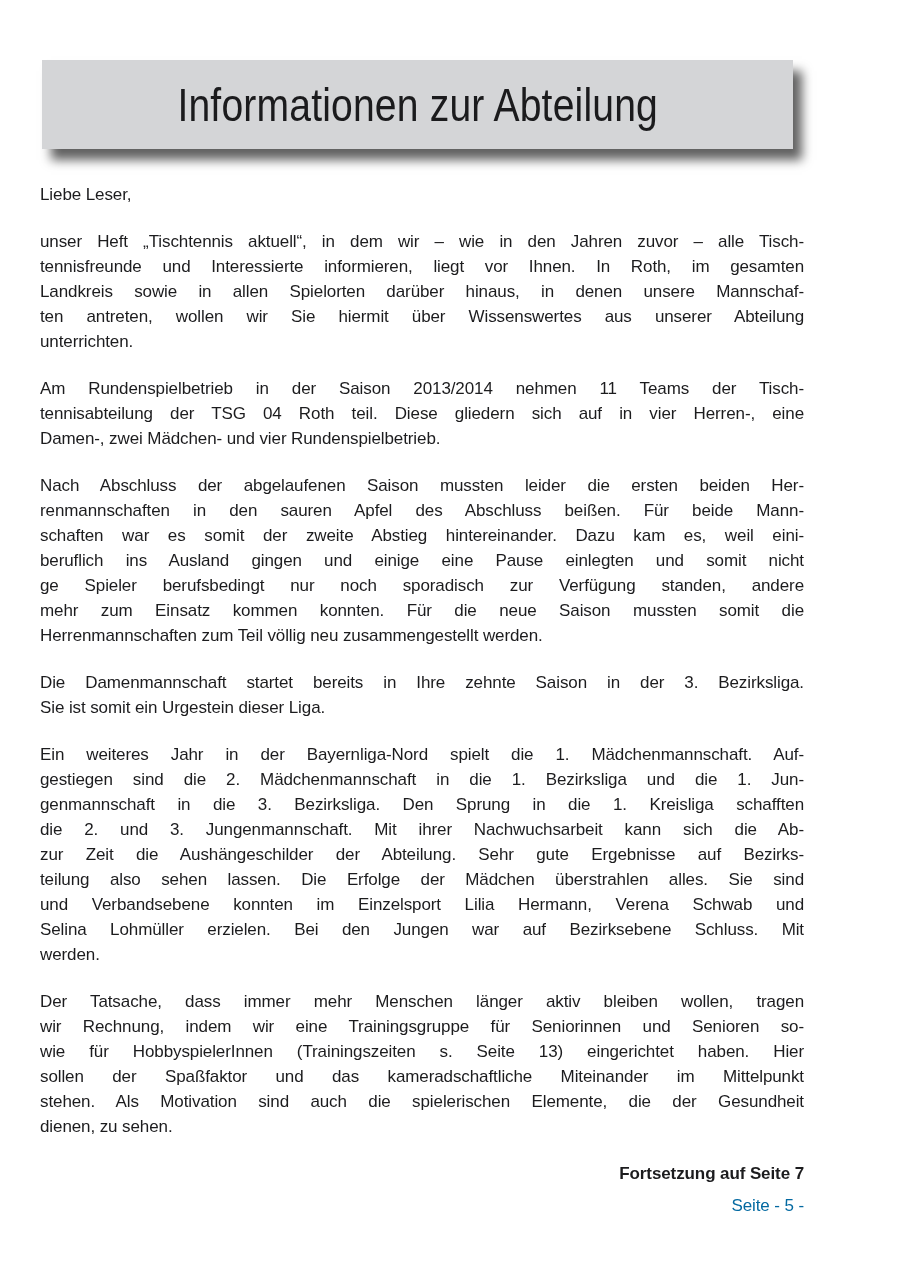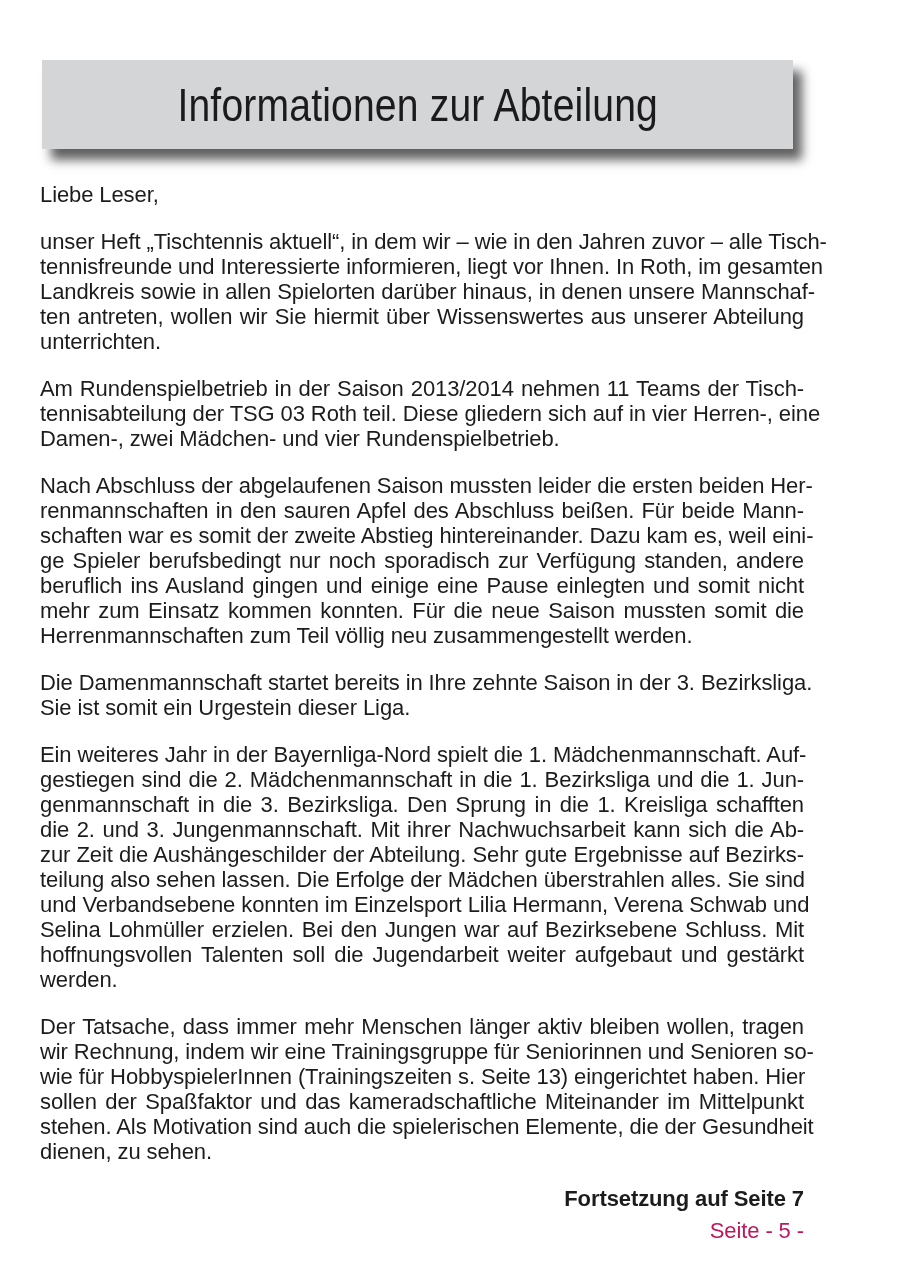--- a/index.html
+++ b/index.html
@@ -40,21 +40,21 @@
     transform: scaleX(0.85);
     transform-origin: 50% 50%;
     letter-spacing: 0.2px;
   }
   
   .article {
     position: absolute;
     left: 40px;
     top: 182px;
     width: 764px;
-    font-size: 22px;
+    font-size: 17px;
     line-height: 25px;
     color: #1c1c1e;
     letter-spacing: -0.1px;
   }
   .para {
     margin: 0 0 22px 0;
     padding: 0;
   }
   .ln {
     text-align: justify;
@@ -70,21 +70,21 @@
     margin-top: 5px;
     text-align: center;
     text-align-last: right;
     font-weight: bold;
     color: #1c1c1e;
   }
   .page-number {
     margin-top: 7px;
     text-align: right;
     text-align-last: right;
-    color: #be185d;
+    color: #0369a1;
   }
 </style>
 </head>
 <body>
 
 <div class="page">
 
   <div class="header-banner">
     <span class="title">Informationen zur Abteilung</span>
   </div>
@@ -98,49 +98,48 @@
     <div class="para">
       <div class="ln">unser Heft „Tischtennis aktuell“, in dem wir – wie in den Jahren zuvor – alle Tisch-</div>
       <div class="ln">tennisfreunde und Interessierte informieren, liegt vor Ihnen. In Roth, im gesamten</div>
       <div class="ln">Landkreis sowie in allen Spielorten darüber hinaus, in denen unsere Mannschaf-</div>
       <div class="ln">ten antreten, wollen wir Sie hiermit über Wissenswertes aus unserer Abteilung</div>
       <div class="ln last">unterrichten.</div>
     </div>
 
     <div class="para">
       <div class="ln">Am Rundenspielbetrieb in der Saison 2013/2014 nehmen 11 Teams der Tisch-</div>
-      <div class="ln">tennisabteilung der TSG 03 Roth teil. Diese gliedern sich auf in vier Herren-, eine</div>
+      <div class="ln">tennisabteilung der TSG 04 Roth teil. Diese gliedern sich auf in vier Herren-, eine</div>
       <div class="ln last">Damen-, zwei Mädchen- und vier Rundenspielbetrieb.</div>
     </div>
 
     <div class="para">
       <div class="ln">Nach Abschluss der abgelaufenen Saison mussten leider die ersten beiden Her-</div>
       <div class="ln">renmannschaften in den sauren Apfel des Abschluss beißen. Für beide Mann-</div>
       <div class="ln">schaften war es somit der zweite Abstieg hintereinander. Dazu kam es, weil eini-</div>
+      <div class="ln">beruflich ins Ausland gingen und einige eine Pause einlegten und somit nicht</div>
       <div class="ln">ge Spieler berufsbedingt nur noch sporadisch zur Verfügung standen, andere</div>
-      <div class="ln">beruflich ins Ausland gingen und einige eine Pause einlegten und somit nicht</div>
       <div class="ln">mehr zum Einsatz kommen konnten. Für die neue Saison mussten somit die</div>
       <div class="ln last">Herrenmannschaften zum Teil völlig neu zusammengestellt werden.</div>
     </div>
 
     <div class="para">
       <div class="ln">Die Damenmannschaft startet bereits in Ihre zehnte Saison in der 3. Bezirksliga.</div>
       <div class="ln last">Sie ist somit ein Urgestein dieser Liga.</div>
     </div>
 
     <div class="para">
       <div class="ln">Ein weiteres Jahr in der Bayernliga-Nord spielt die 1. Mädchenmannschaft. Auf-</div>
       <div class="ln">gestiegen sind die 2. Mädchenmannschaft in die 1. Bezirksliga und die 1. Jun-</div>
       <div class="ln">genmannschaft in die 3. Bezirksliga. Den Sprung in die 1. Kreisliga schafften</div>
       <div class="ln">die 2. und 3. Jungenmannschaft. Mit ihrer Nachwuchsarbeit kann sich die Ab-</div>
       <div class="ln">zur Zeit die Aushängeschilder der Abteilung. Sehr gute Ergebnisse auf Bezirks-</div>
       <div class="ln">teilung also sehen lassen. Die Erfolge der Mädchen überstrahlen alles. Sie sind</div>
       <div class="ln">und Verbandsebene konnten im Einzelsport Lilia Hermann, Verena Schwab und</div>
       <div class="ln">Selina Lohmüller erzielen. Bei den Jungen war auf Bezirksebene Schluss. Mit</div>
-      <div class="ln">hoffnungsvollen Talenten soll die Jugendarbeit weiter aufgebaut und gestärkt</div>
       <div class="ln last">werden.</div>
     </div>
 
     <div class="para">
       <div class="ln">Der Tatsache, dass immer mehr Menschen länger aktiv bleiben wollen, tragen</div>
       <div class="ln">wir Rechnung, indem wir eine Trainingsgruppe für Seniorinnen und Senioren so-</div>
       <div class="ln">wie für HobbyspielerInnen (Trainingszeiten s. Seite 13) eingerichtet haben. Hier</div>
       <div class="ln">sollen der Spaßfaktor und das kameradschaftliche Miteinander im Mittelpunkt</div>
       <div class="ln">stehen. Als Motivation sind auch die spielerischen Elemente, die der Gesundheit</div>
       <div class="ln last">dienen, zu sehen.</div>

